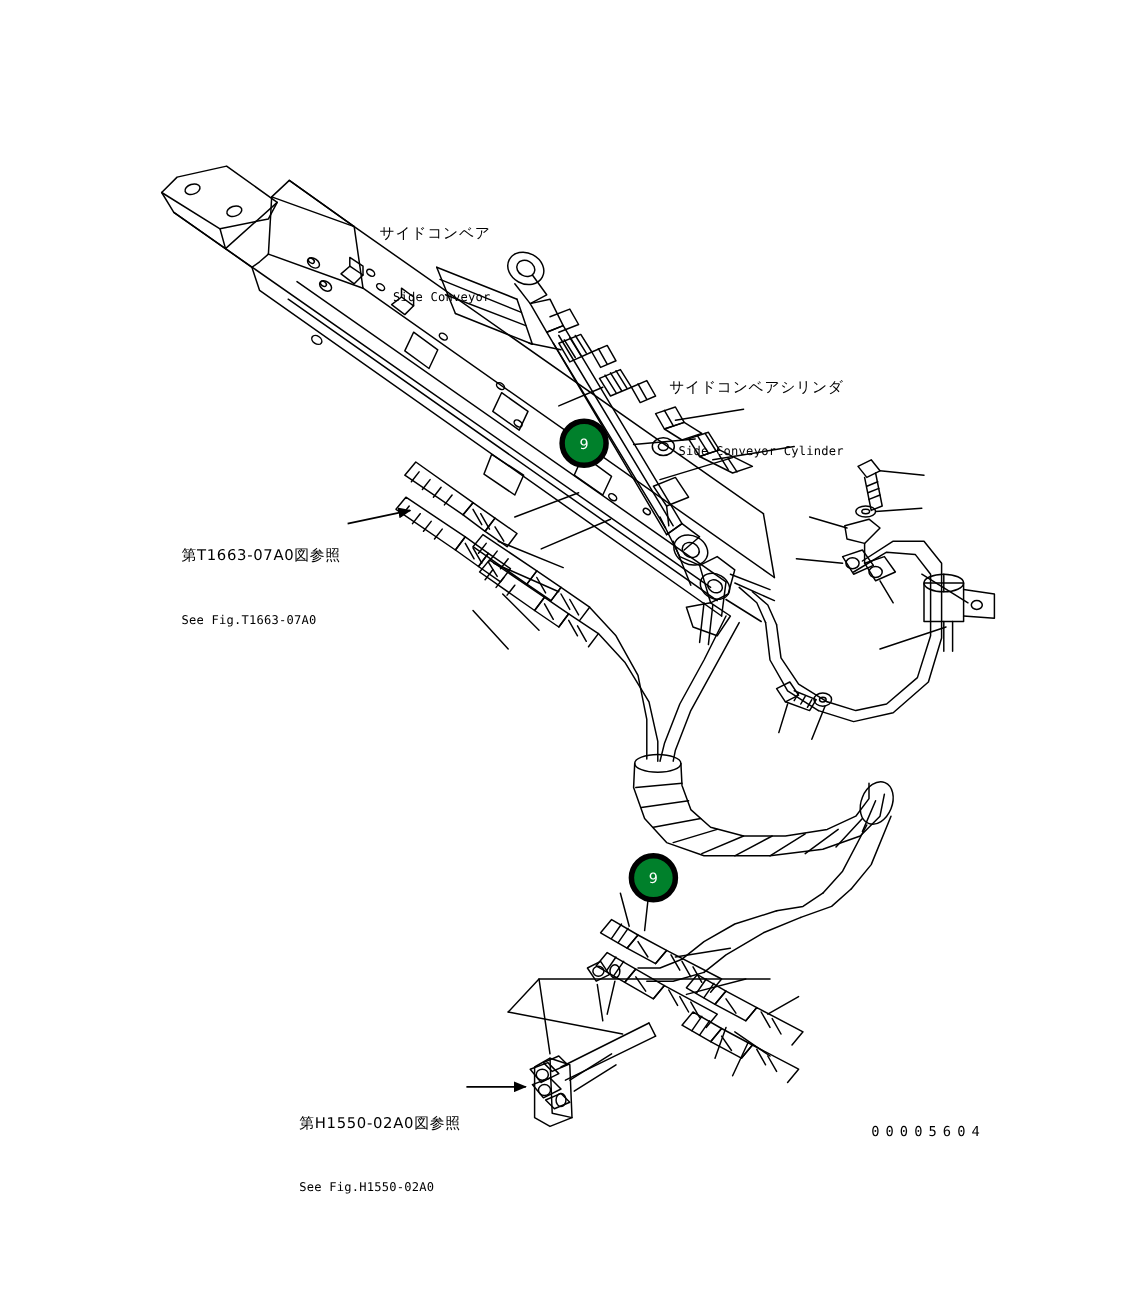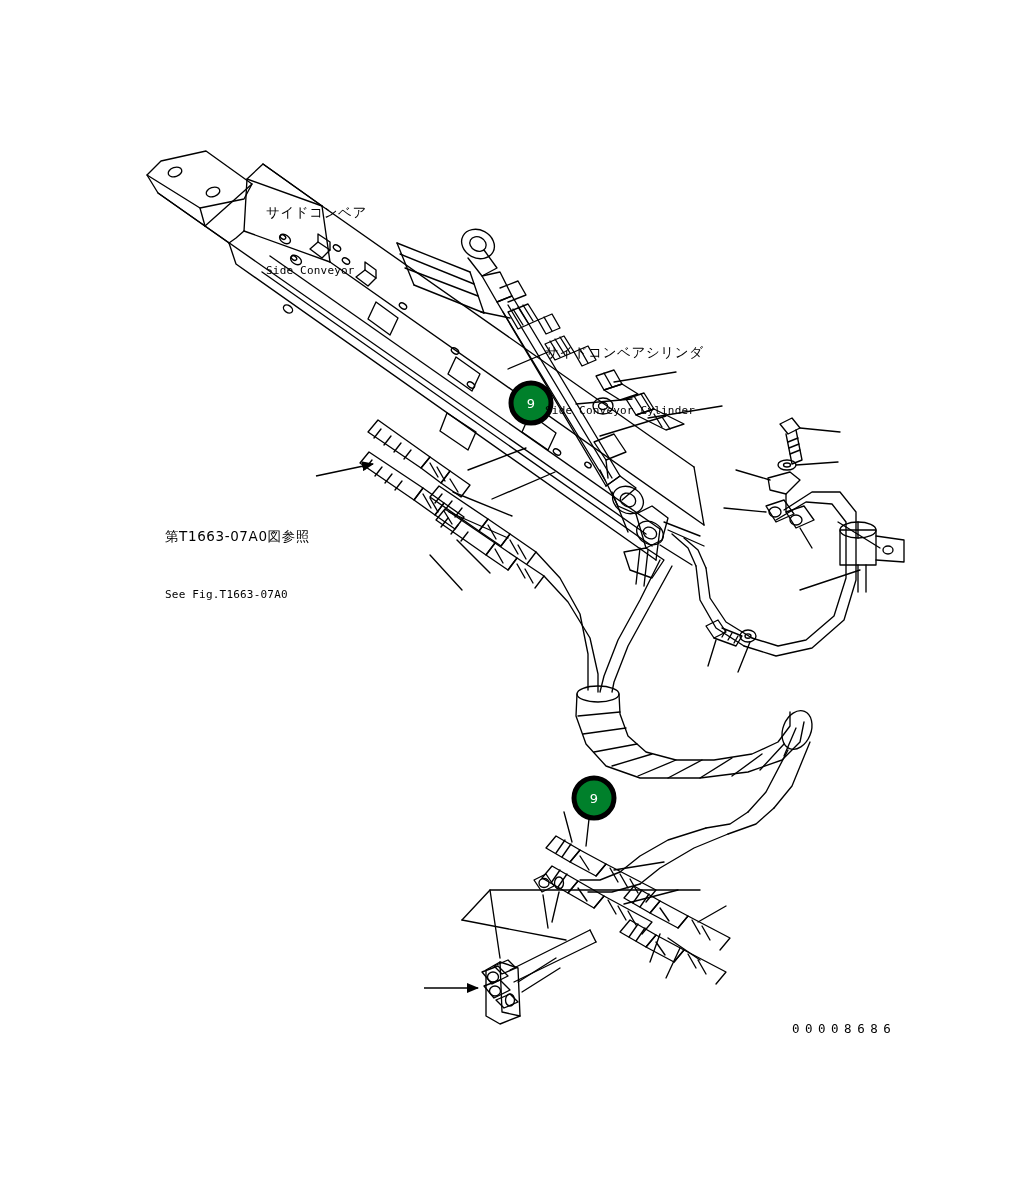--- a/index.html
+++ b/index.html
@@ -36,21 +36,21 @@
     font-family: "DejaVu Sans", sans-serif;
     font-size: 13.5px;
     letter-spacing: 0.6px;
   }
   .lbl .en {
     display: block;
     font-family: "DejaVu Sans Mono", monospace;
     font-size: 11px;
     letter-spacing: 0.2px;
   }
-  .lbl.center { text-align: left; }
+  .lbl.center { text-align: right; }
   .lbl.left { text-align: left; }
   #drawing-number {
     position: absolute;
     left: 792px;
     top: 1021px;
     font-family: "DejaVu Sans Mono", monospace;
     font-size: 12.5px;
     letter-spacing: 5.5px;
     color: #000000;
     white-space: pre;
@@ -419,21 +419,25 @@
   <div class="lbl center" style="left:266px; top:162px; width:180px;">
     <span class="jp">サイドコンベア</span>
     <span class="en">Side Conveyor</span>
   </div>
 
   <div class="lbl center" style="left:545px; top:302px; width:222px;">
     <span class="jp">サイドコンベアシリンダ</span>
     <span class="en">Side Conveyor Cylinder</span>
   </div>
 
-  <div class="lbl left" style="left:165px; top:486px;">
+  <div class="lbl left" style="left:165px; top:455px;">
     <span class="jp">第T1663-07A0図参照</span>
     <span class="en">See Fig.T1663-07A0</span>
   </div>
 
-
-  <div id="drawing-number">00008686</div>
+  <div class="lbl left" style="left:272px; top:971px;">
+    <span class="jp">第H1550-02A0図参照</span>
+    <span class="en">See Fig.H1550-02A0</span>
+  </div>
+
+  <div id="drawing-number">00005604</div>
 
 </div>
 
 </body></html>

